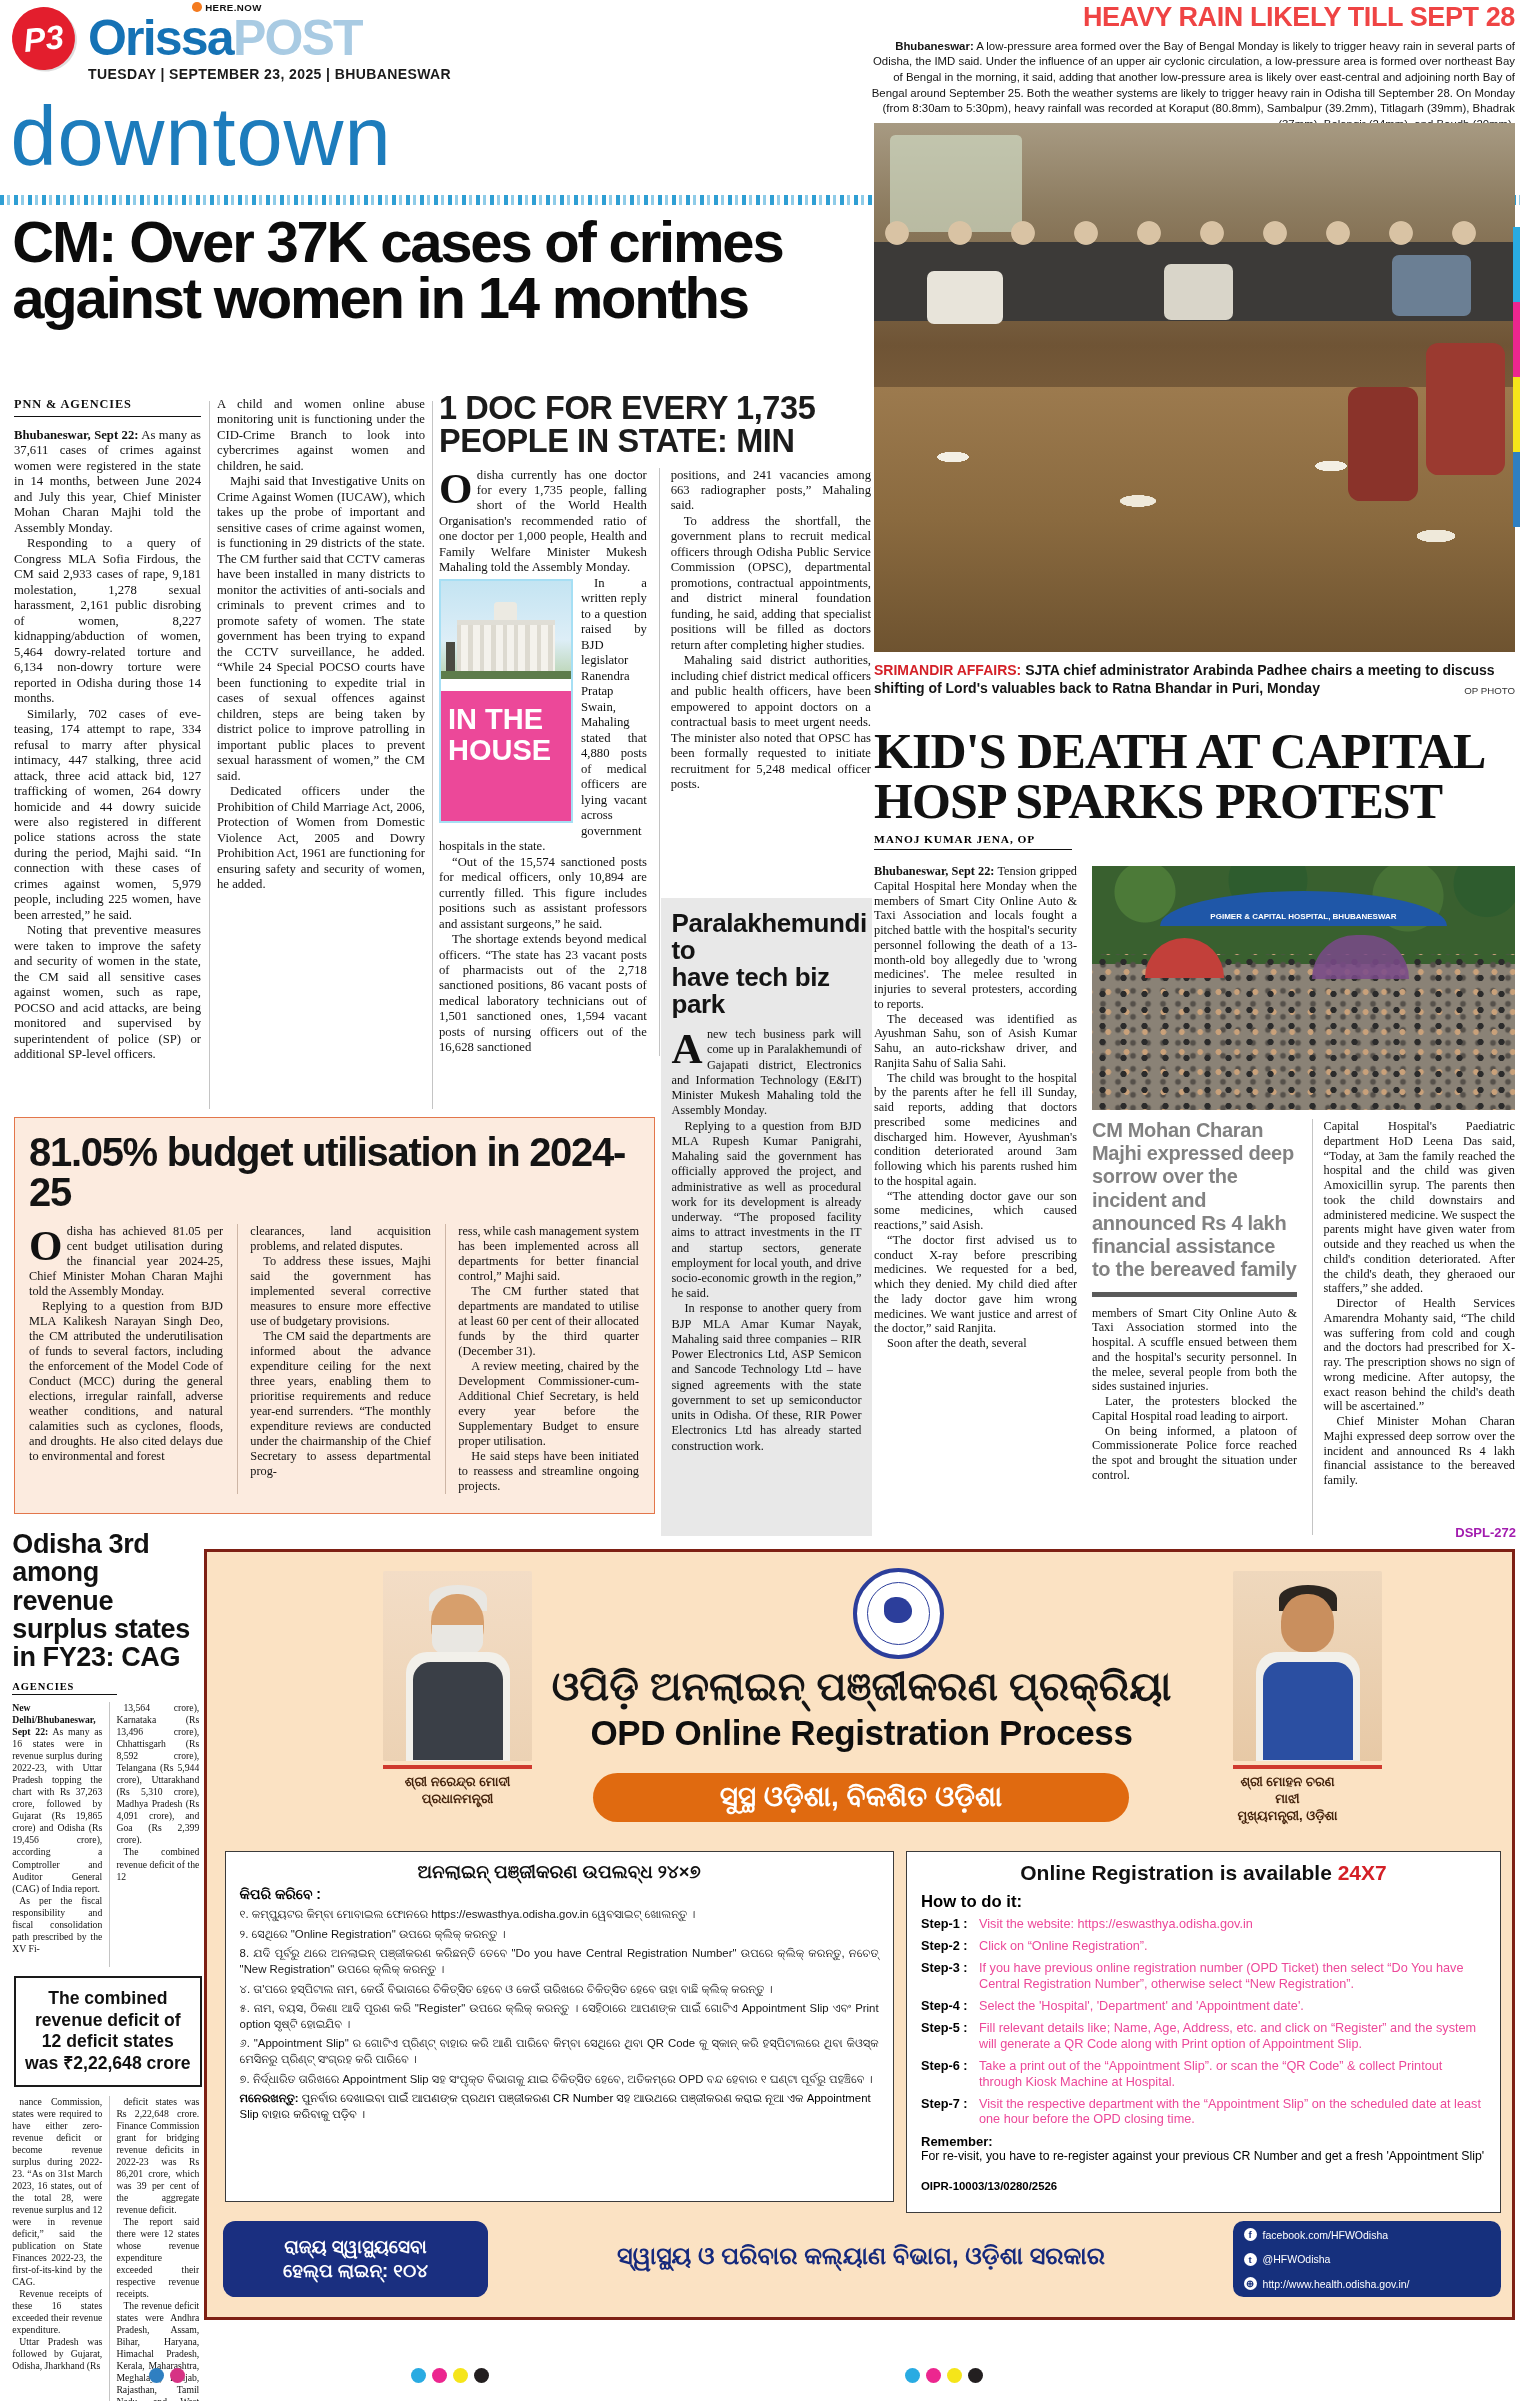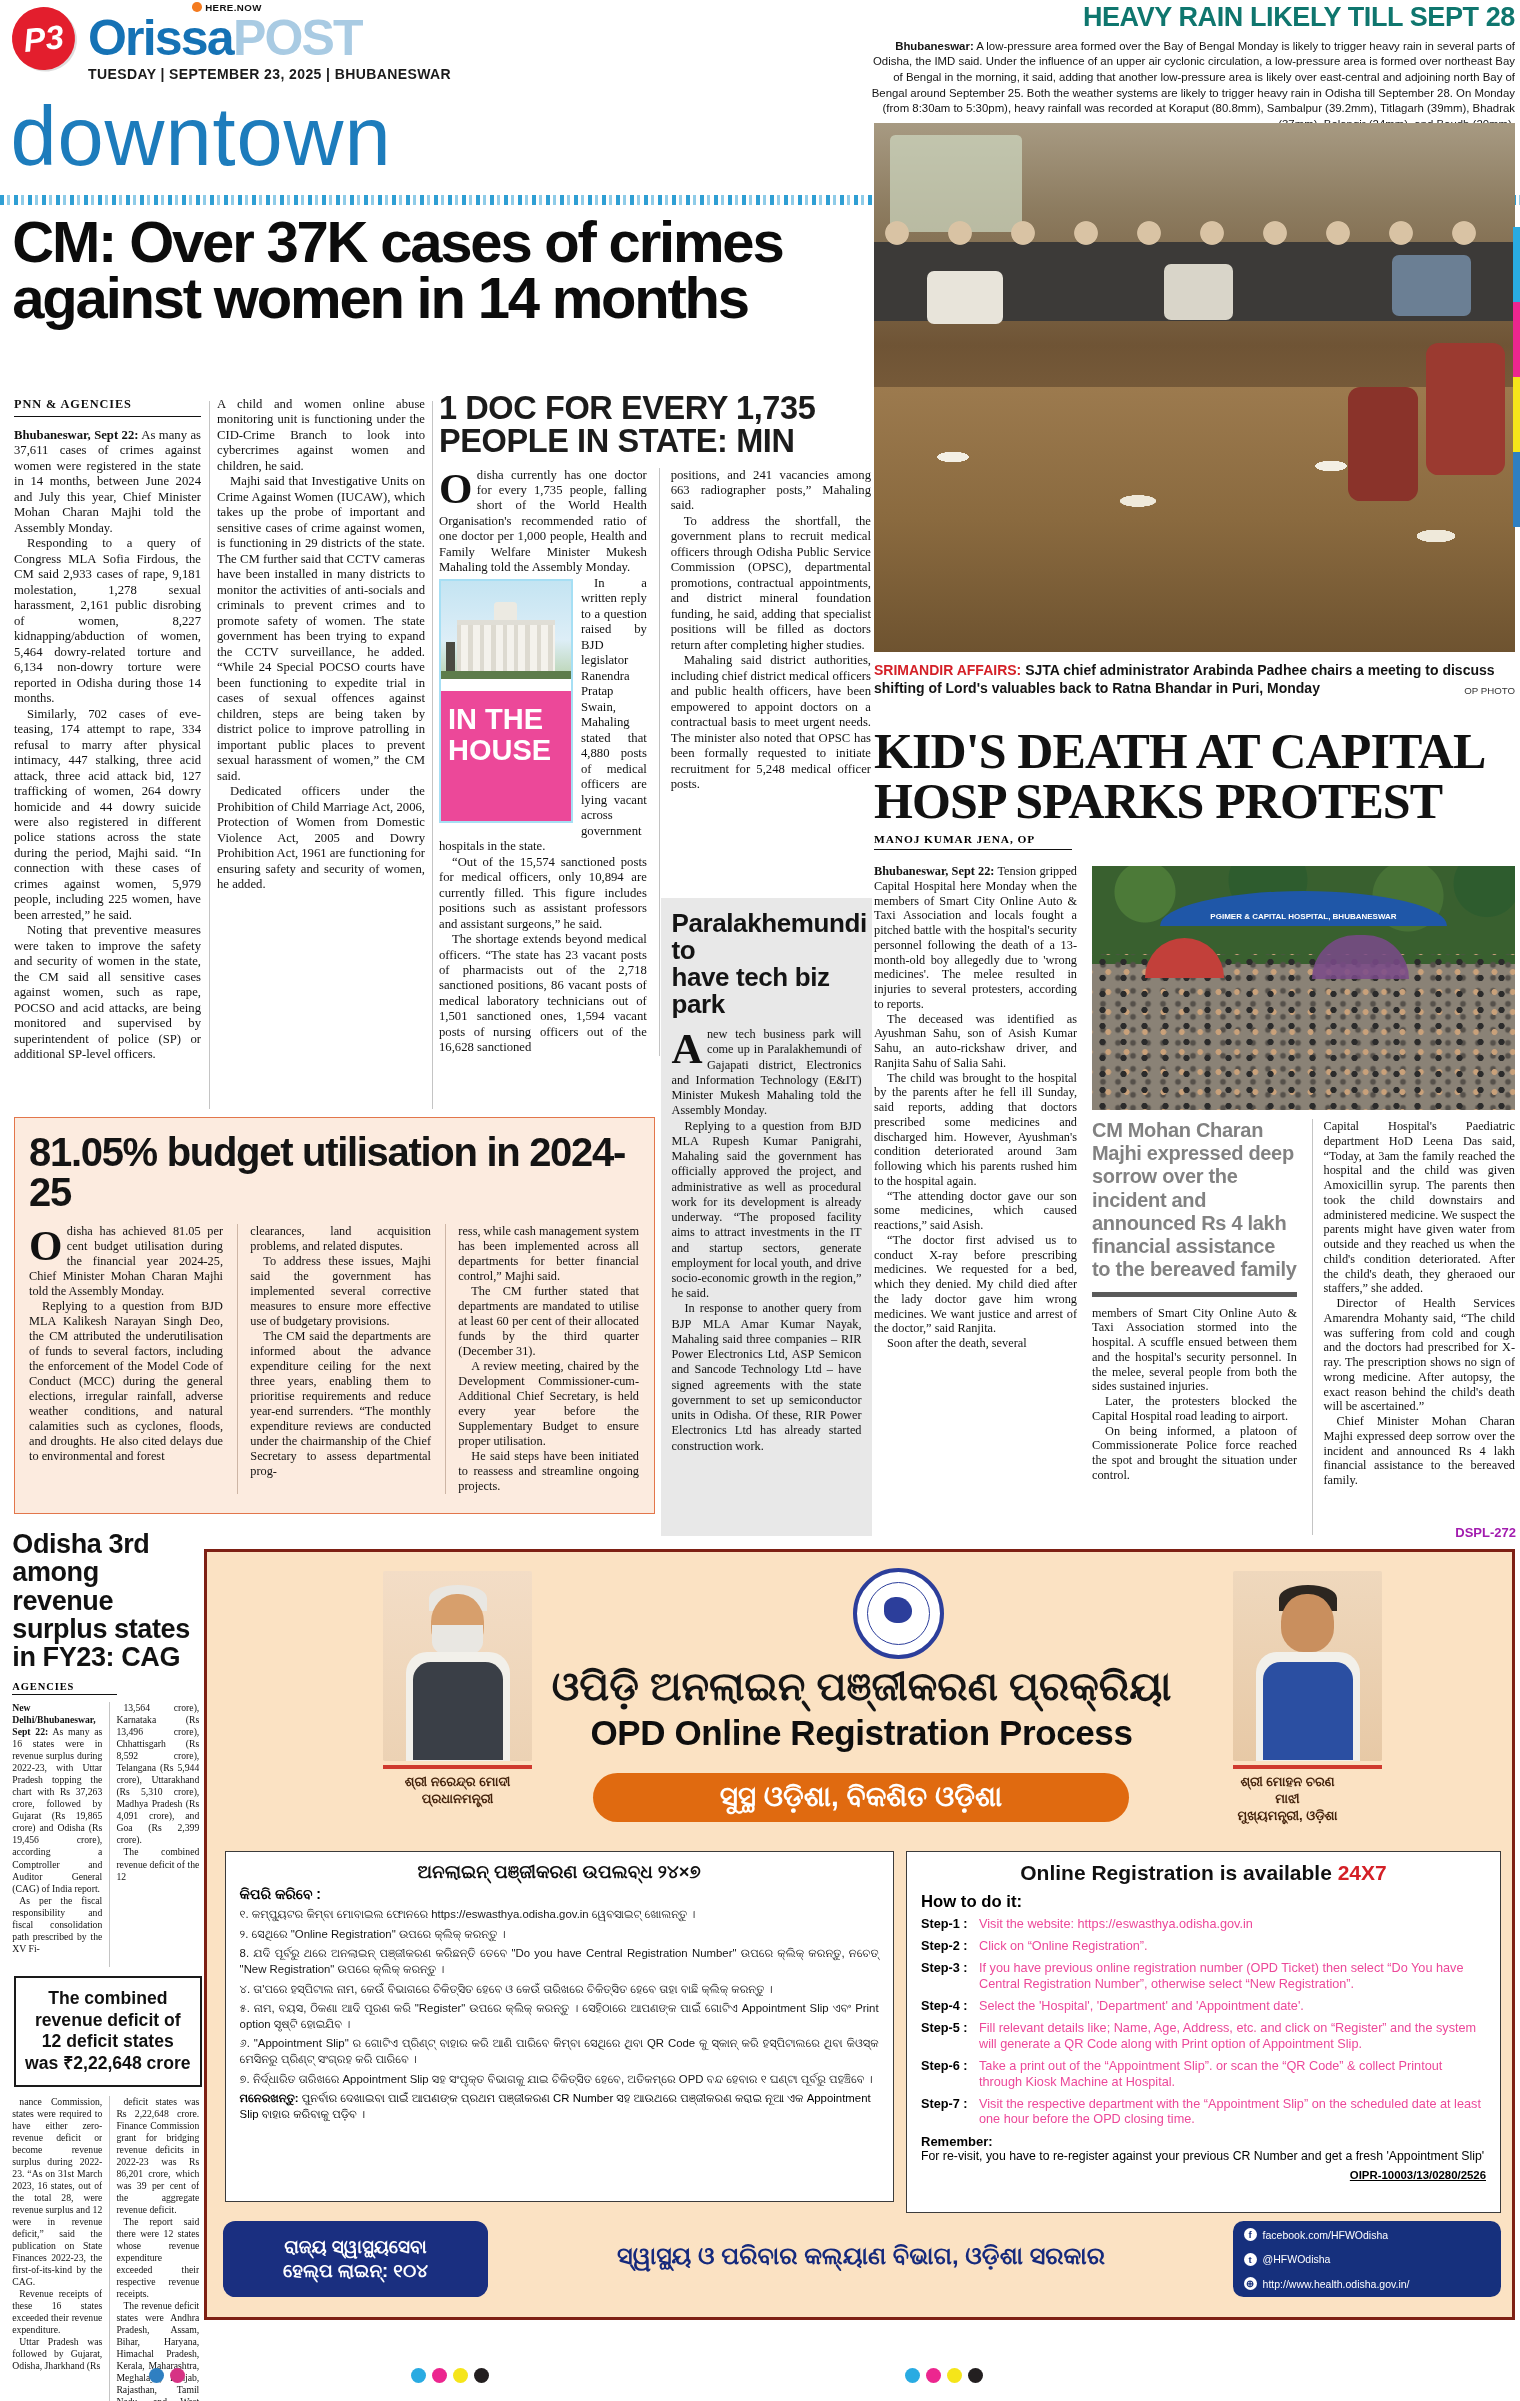--- a/index.html
+++ b/index.html
@@ -14,21 +14,21 @@
   .logo-block { left:88px; top:1.8px; }
   .tagline-row { margin-left:104px; display:flex; align-items:center; gap:3.5px; }
   .tagline-dot { width:9.7px; height:9.7px; border-radius:50%; background:#f47b20; display:inline-block; }
   .tagline { font:700 9.7px "Liberation Sans", sans-serif; color:#111; letter-spacing:0.4px; }
   .brand { font:700 50px/1.0 "Liberation Sans", sans-serif; letter-spacing:-1.8px; }
   .brand .orissa { color:#1572b5; }
   .brand .post { color:#a9cbe3; }
   .dateline { margin-top:3.5px; font:700 14px "Liberation Sans", sans-serif; color:#1a1a1a; letter-spacing:0.4px; }
 
   .weather { left:786px; top:3.5px; width:729px; text-align:right; }
-  .weather-head { font:900 27px/1.0 "Liberation Sans", sans-serif; color:#0f766e; letter-spacing:-0.4px; }
+  .weather-head { font:900 27px/1.0 "Liberation Sans", sans-serif; color:#ef4444; letter-spacing:-0.4px; }
   .weather-body { margin-top:8px; padding-left:75px; font:11.4px/1.38 "Liberation Sans", sans-serif; color:#141414; }
   .weather-body b { font-weight:700; }
 
   .section-title { left:10.5px; top:95px; font:400 83px/1.0 "Liberation Sans", sans-serif; color:#1d7cbc; letter-spacing:0.9px; }
   .dash-rule { left:0; top:195px; width:1520px; height:9.7px;
     background:repeating-linear-gradient(90deg,#2f9fd4 0 4.4px,#ffffff 4.4px 7px,#8fcce8 7px 9.7px,#ffffff 9.7px 14px); }
 
   
   p.story { font-size:12.7px; line-height:1.22; text-align:justify; text-indent:13px; color:#111; }
   p.story.first { text-indent:0; }
@@ -172,21 +172,21 @@
   .odia-step { font:11.4px/1.35 "Liberation Sans", sans-serif; color:#161616; margin-bottom:4.4px; text-align:justify; }
   .odia-note { font:11.4px/1.35 "Liberation Sans", sans-serif; margin-top:3.5px; }
   .eng-heading { text-align:center; font:700 21px "Liberation Sans", sans-serif; color:#111; }
   .eng-heading .accent { color:#d42027; }
   .eng-sub { font:700 16.7px "Liberation Sans", sans-serif; margin:7px 0 5.3px; }
   .step { display:flex; margin-bottom:6.1px; }
   .step-label { flex:0 0 58px; font:700 12.7px "Liberation Sans", sans-serif; }
   .step-text { font:12.7px/1.25 "Liberation Sans", sans-serif; color:#ec4899; }
   .remember-label { font:700 13px "Liberation Sans", sans-serif; margin-top:3.5px; }
   .remember-text { font:12.3px/1.25 "Liberation Sans", sans-serif; }
-  .ref-code { text-align:right; font:700 11.4px "Liberation Sans", sans-serif; margin-top:4px;text-decoration:underline; }
+  .ref-code { font:700 11.4px "Liberation Sans", sans-serif; margin-top:15px; }
 
   .helpline { position:absolute; left:16px; top:669px; width:265px; height:76px; background:#1a2f80; border-radius:12.3px;
     color:#fff; display:flex; flex-direction:column; align-items:center; justify-content:center;
     font:700 18.4px/1.3 "Liberation Sans", sans-serif; }
   .dept-strip { position:absolute; left:294px; top:690px; width:720px; text-align:center;
     font:700 24px "Liberation Sans", sans-serif; color:#15297c; }
   .social-box { position:absolute; left:1026px; top:669px; width:268px; height:76px; background:#16307d; border-radius:10.5px;
     color:#fff; padding:7px 10.5px; display:flex; flex-direction:column; justify-content:space-between; }
   .social-row { display:flex; align-items:center; gap:6.1px; font:10.5px "Liberation Sans", sans-serif; }
   .social-icon { width:13px; height:13px; border-radius:50%; background:#fff; color:#16307d;

